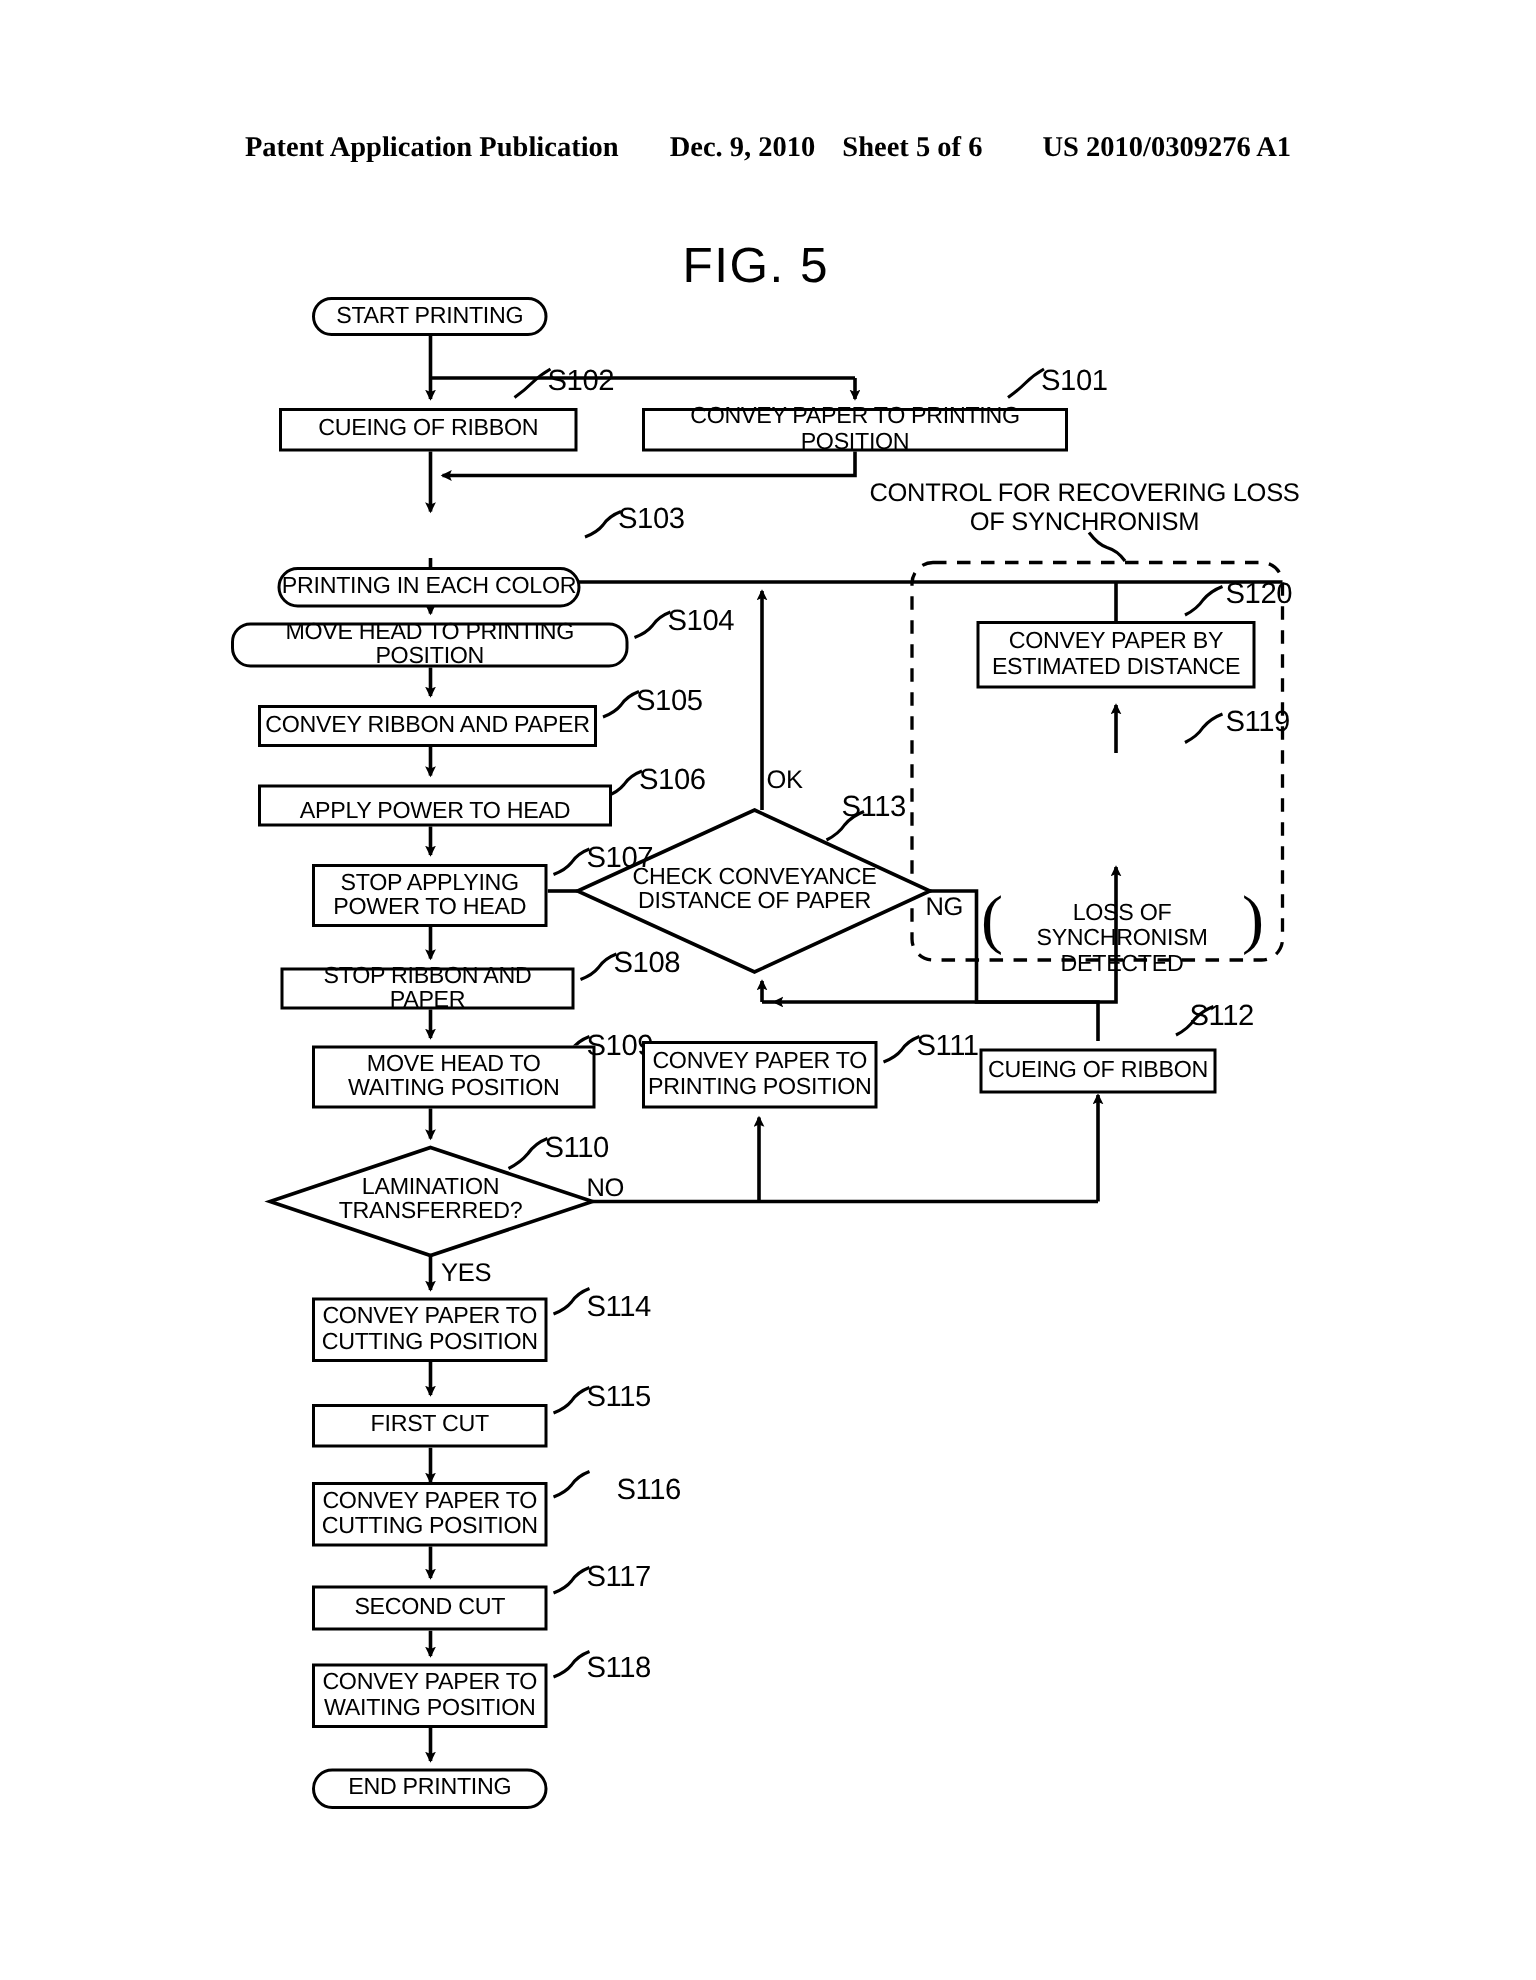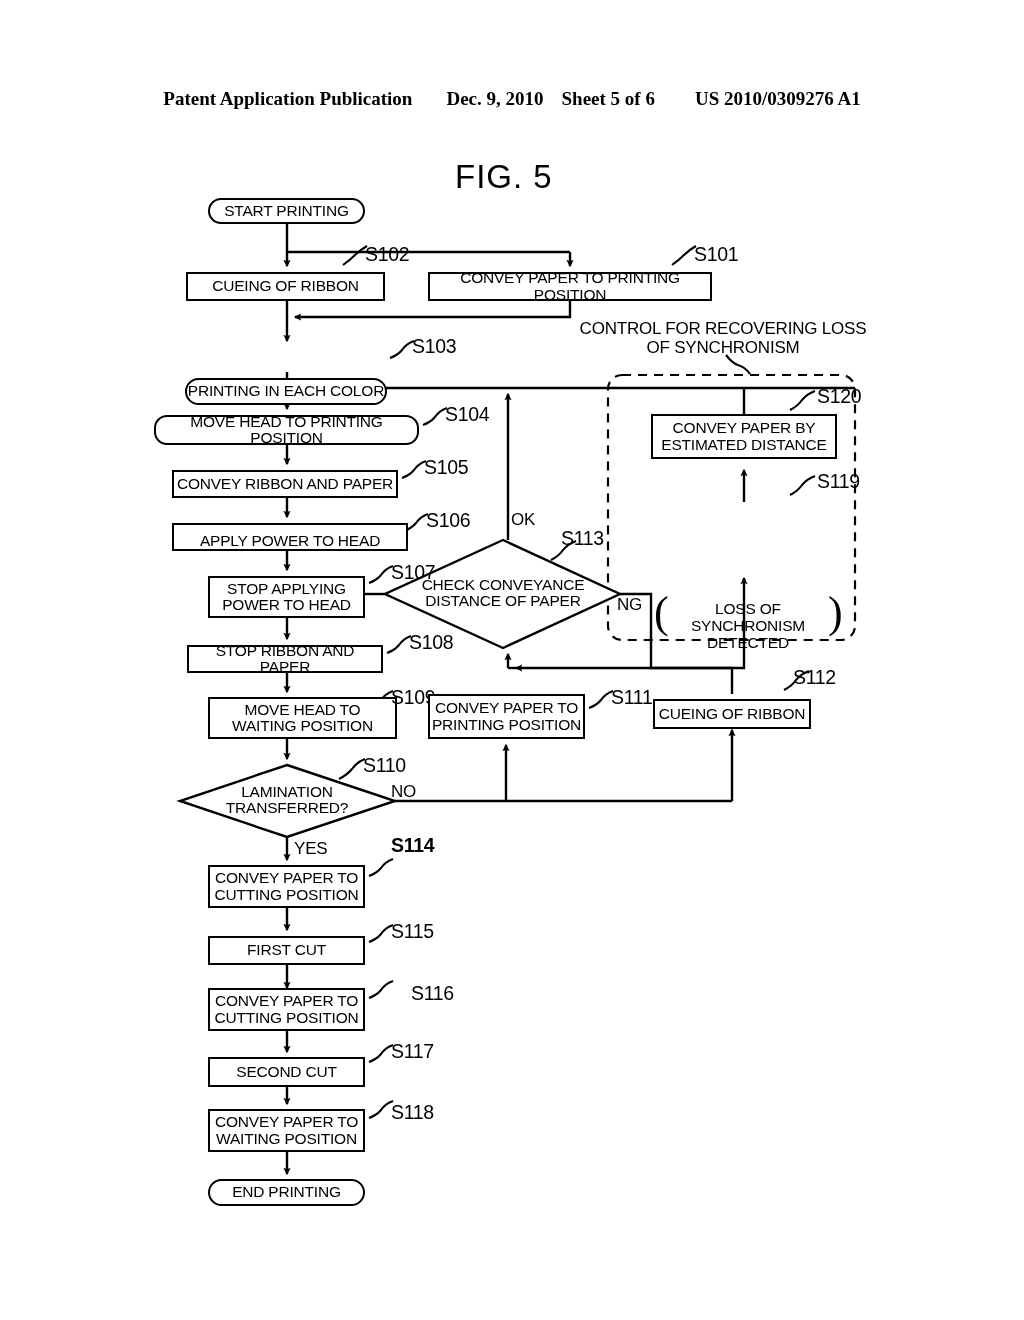--- a/index.html
+++ b/index.html
@@ -306,21 +306,21 @@
 ESTIMATED DISTANCE</span>
   </div>
   <div class="steptag" style="left:817px; top:385px;">S120</div>
 
   <div class="steptag" style="left:817px; top:470px;">S119</div>
 
   <div class="node two-line" style="left:208px; top:865px; width:157px; height:43px;">
     <span>CONVEY PAPER TO
 CUTTING POSITION</span>
   </div>
-  <div class="steptag" style="left:391px; top:834px;font-weight:bold;">S114</div>
+  <div class="steptag" style="left:391px; top:860px;">S114</div>
 
   <div class="node" style="left:208px; top:936px; width:157px; height:29px;">
     <span>FIRST CUT</span>
   </div>
   <div class="steptag" style="left:391px; top:920px;">S115</div>
 
   <div class="node two-line" style="left:208px; top:988px; width:157px; height:43px;">
     <span>CONVEY PAPER TO
 CUTTING POSITION</span>
   </div>

